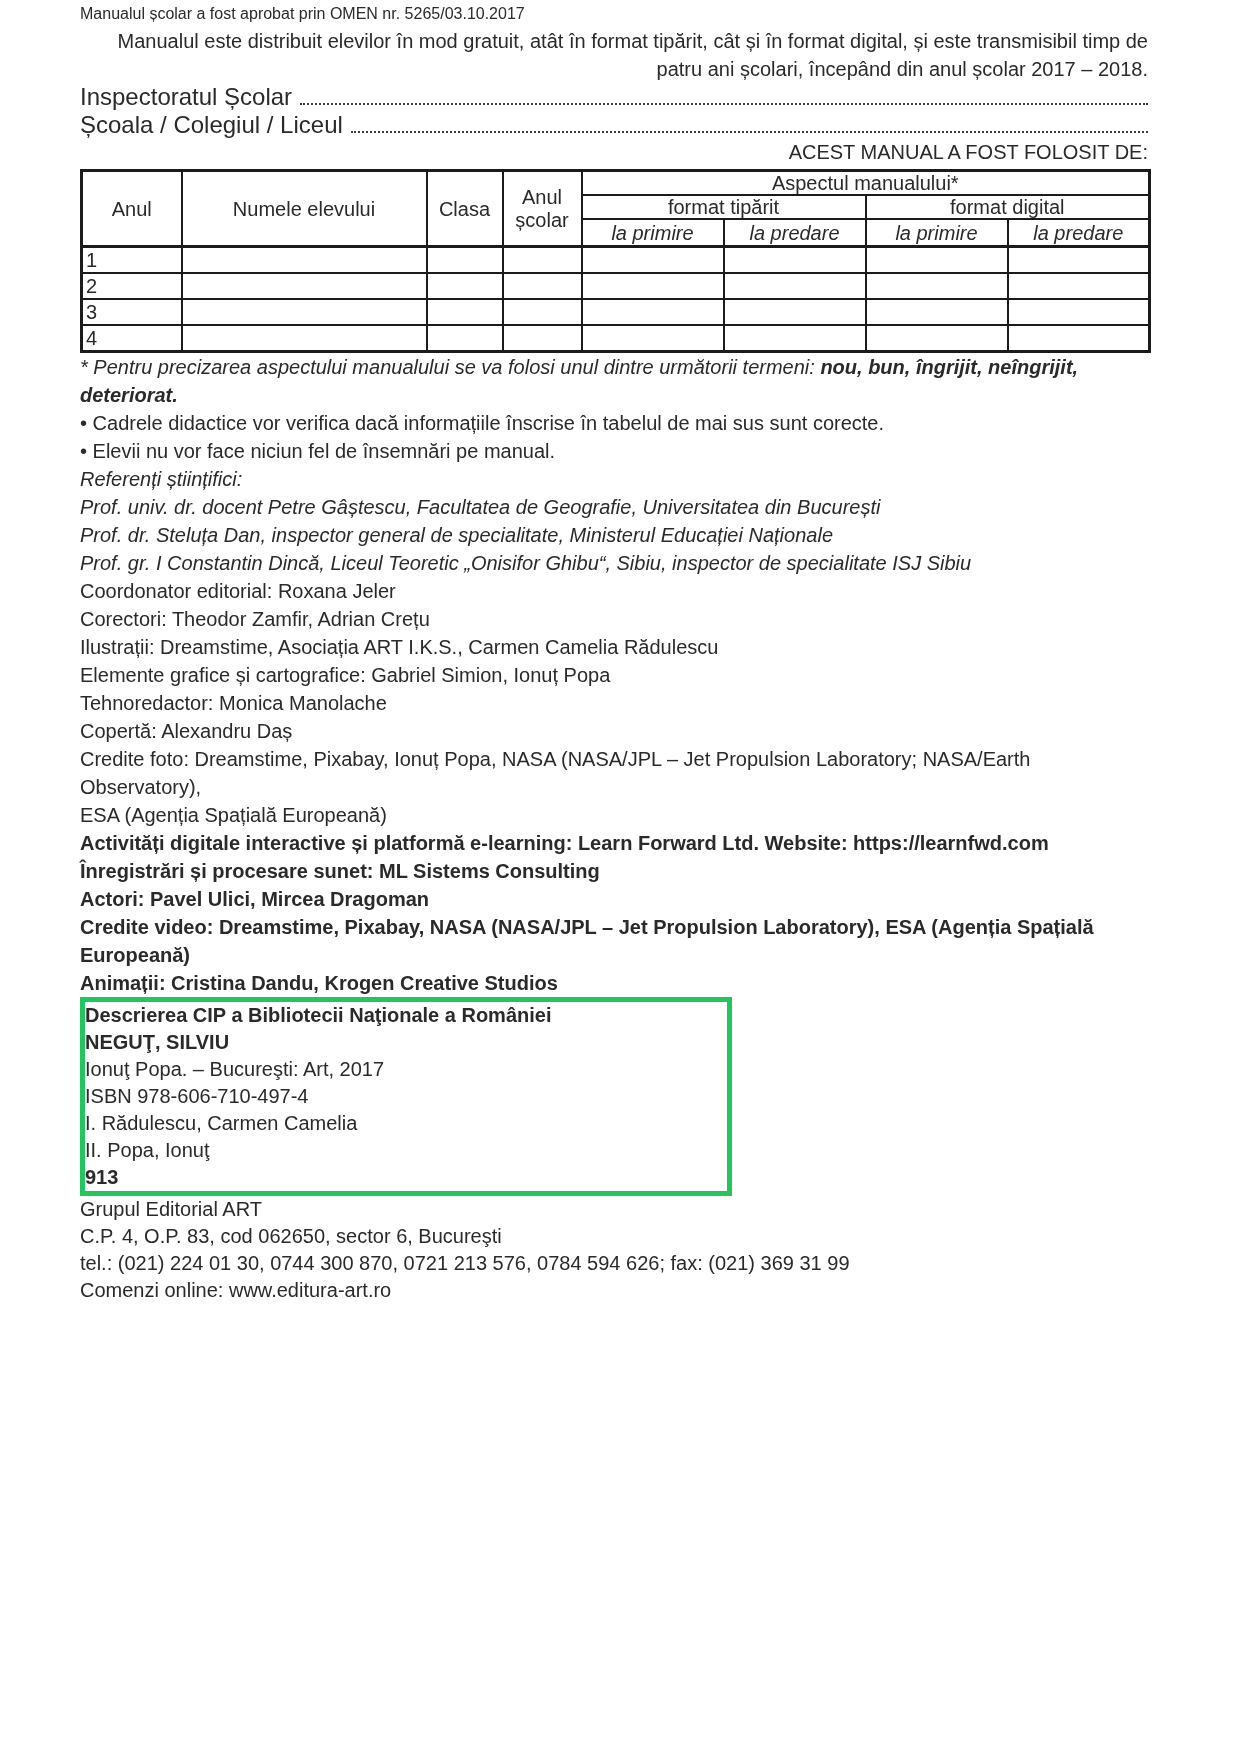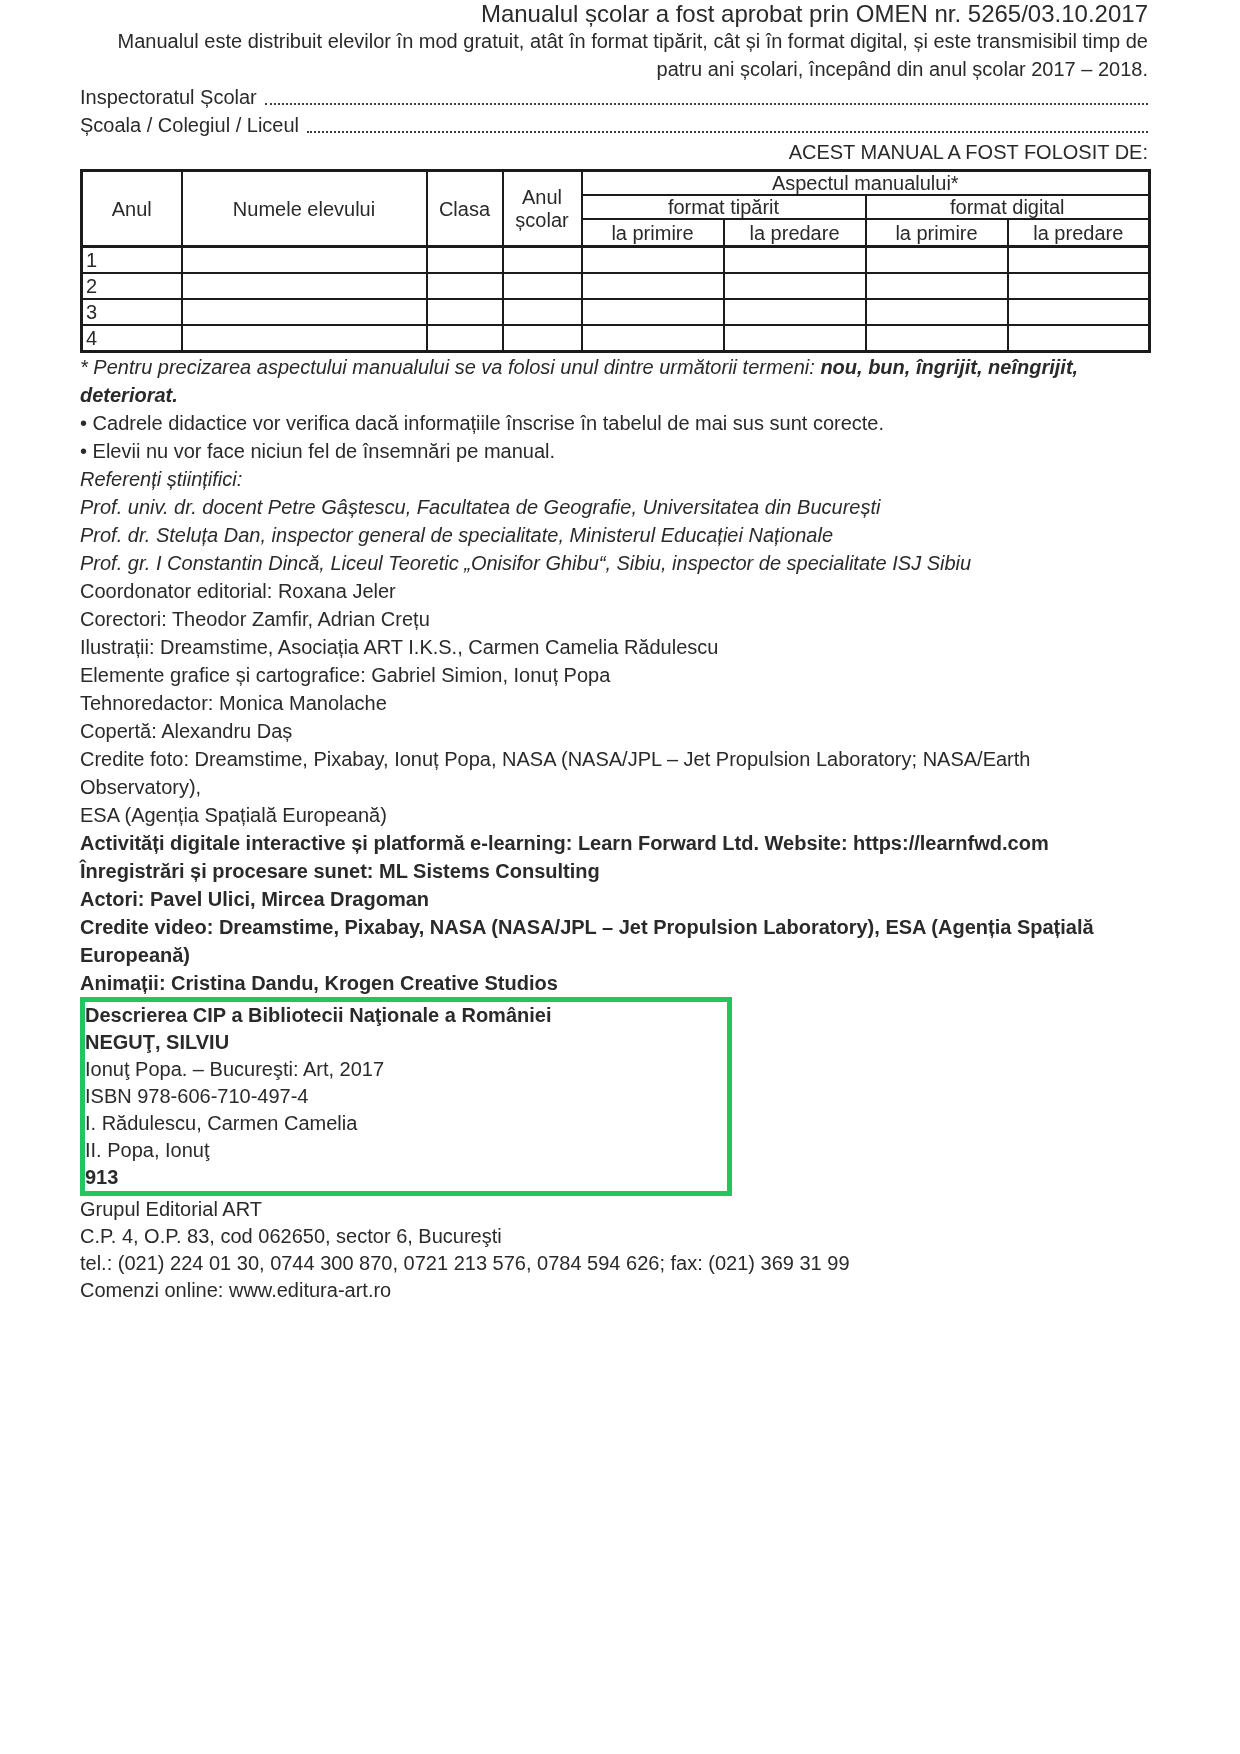--- a/index.html
+++ b/index.html
@@ -7,47 +7,47 @@
     width:1240px;height:1754px;position:relative;
     font-family:"Liberation Sans",sans-serif;
     color:#2a2a2a;
     -webkit-font-smoothing:antialiased;
   }
   .content{position:absolute;left:80px;top:0;width:1068px;}
   .content div,.content p{margin:0;padding:0;}
   .line{font-size:20px;line-height:27px;}
 
   
-  .approval{padding-top:76px;text-align:right;font-size:24px;line-height:27px;}
+  .approval{padding-top:76px;text-align:left;font-size:16px;line-height:27px;}
 
   
   .intro{margin-top:62px;text-align:right;}
   .intro .line{line-height:28px;}
 
   
   .fillins{margin-top:23px;}
-  .dotline{display:flex;font-size:20px;line-height:28px;}
+  .dotline{display:flex;font-size:24px;line-height:28px;}
   .dotline .lbl{white-space:nowrap;padding-right:8px;}
   .dotline .dots{flex:1 1 auto;border-bottom:2px dotted #3c3c3c;margin-bottom:6px;}
 
   
   .tbl-caption{text-align:right;font-size:20px;line-height:27px;margin-top:1px;}
   table.usage{
     margin-top:3px;width:1068px;table-layout:fixed;
     border-collapse:collapse;border:3px solid #1b1b1b;
   }
   table.usage th,table.usage td{
     border:2px solid #1b1b1b;font-weight:400;font-size:20px;
     text-align:center;vertical-align:middle;padding:0 2px;
     overflow:hidden;
   }
   table.usage thead th{line-height:22px;}
   table.usage tr.h1 th{height:22px;}
   table.usage tr.h2 th{height:22px;}
-  table.usage tr.h3 th{height:25px;}
+  table.usage tr.h3 th{height:25px;font-style:italic;}
   table.usage th.wrap2{line-height:23px;}
   table.usage tbody td{height:24px;}
   table.usage tbody tr:first-child td{border-top:3px solid #1b1b1b;}
   table.usage tbody td.rowlbl{text-align:left;padding-left:3px;}
 
   
   .notes{margin-top:17px;}
   .notes .line{line-height:28px;}
   .it{font-style:italic;}
   .bit{font-style:italic;font-weight:700;}

